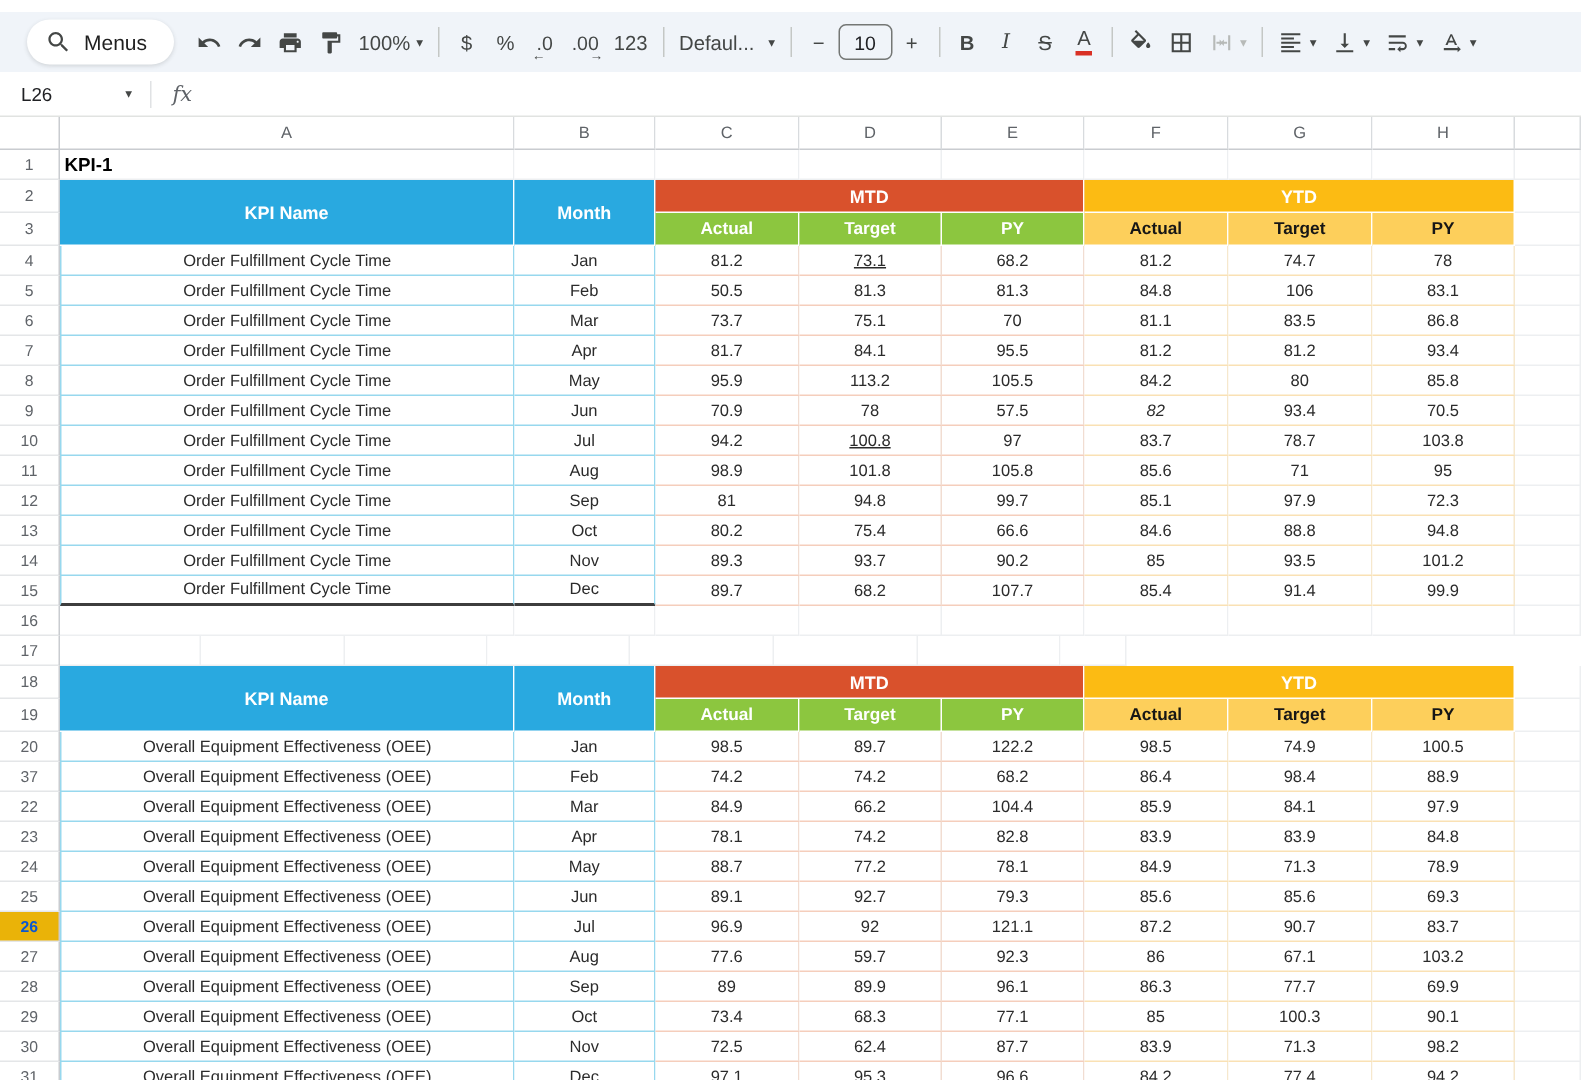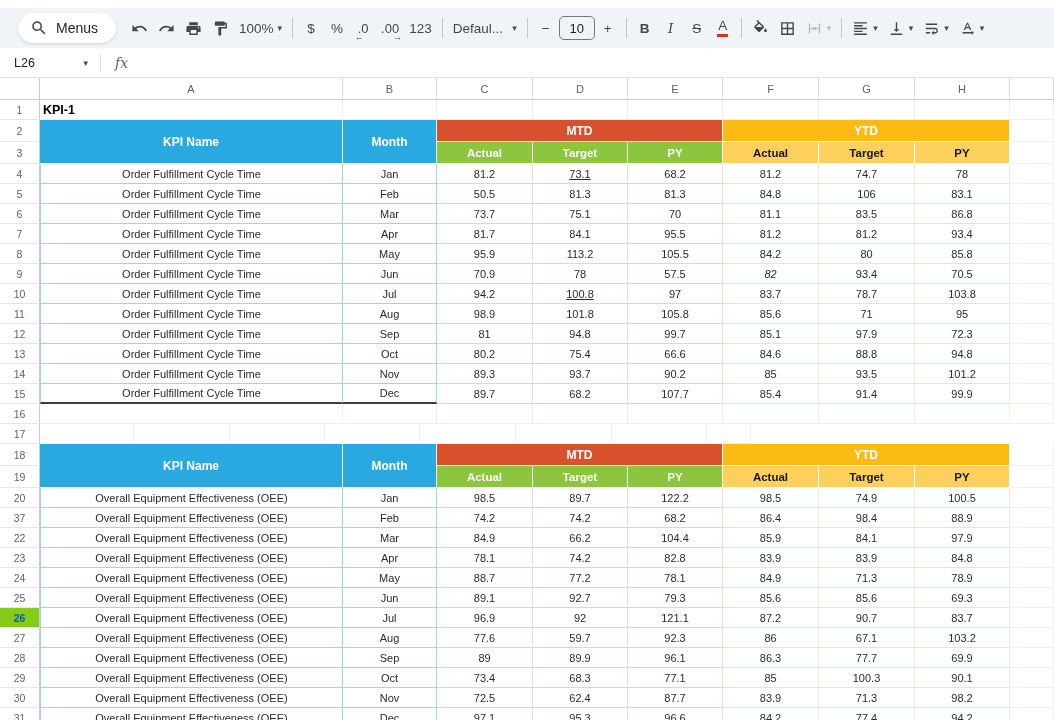--- a/index.html
+++ b/index.html
@@ -37,21 +37,21 @@
   
   #colheads{position:absolute;top:78px;left:0;height:22px;display:flex;}
   .ch{box-sizing:border-box;height:22px;background:#fff;border-right:1px solid #d8dbde;
       border-bottom:1px solid #c9ccd0;display:flex;align-items:center;justify-content:center;
       font-size:11px;color:#5f6368;cursor:pointer;}
   .ch.corner{border-right:1px solid #c9ccd0;}
   #rowheads{position:absolute;top:100px;left:0;width:40px;}
   .rh{box-sizing:border-box;width:40px;background:#fff;border-right:1px solid #c9ccd0;
       border-bottom:1px solid #e4e6e8;display:flex;align-items:center;justify-content:center;
       font-size:10.5px;color:#5f6368;cursor:pointer;}
-  .rh.sel{background:#84cc16;color:#0b57d0;font-weight:700;}
+  .rh.sel{background:#eab308;color:#0b57d0;font-weight:700;}
   #content{position:absolute;top:100px;left:40px;width:1014px;}
   
   .srow{display:flex;}
   .vstack{display:flex;flex-direction:column;box-sizing:border-box;}
   .hrow{display:flex;}
   .ecell{box-sizing:border-box;background:#fff;border-right:1px solid #edeff1;
          border-bottom:1px solid #edeff1;display:flex;align-items:center;}
   .tcell{justify-content:flex-start;padding-left:3px;font-weight:700;font-size:12.5px;color:#000;}
   .hcell{box-sizing:border-box;display:flex;align-items:center;justify-content:center;color:#fff;
          font-weight:700;font-size:12px;border-right:1px solid #fff;border-bottom:1px solid #fff;cursor:pointer;}

